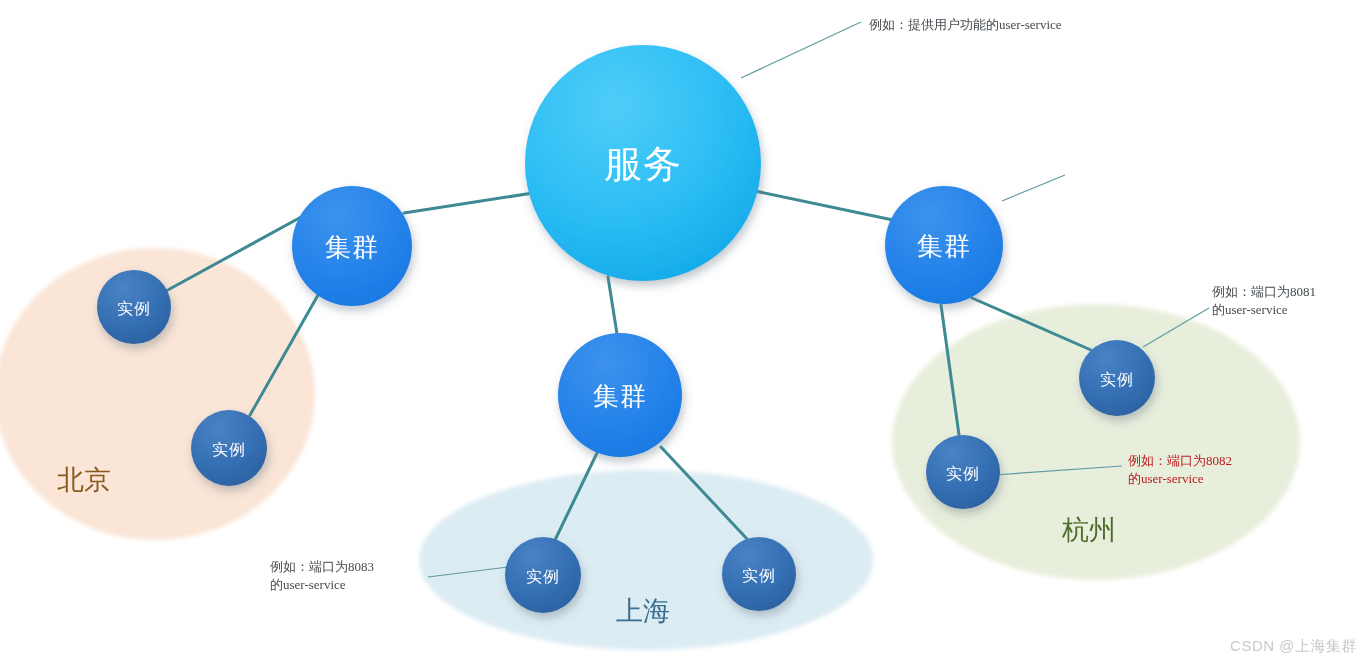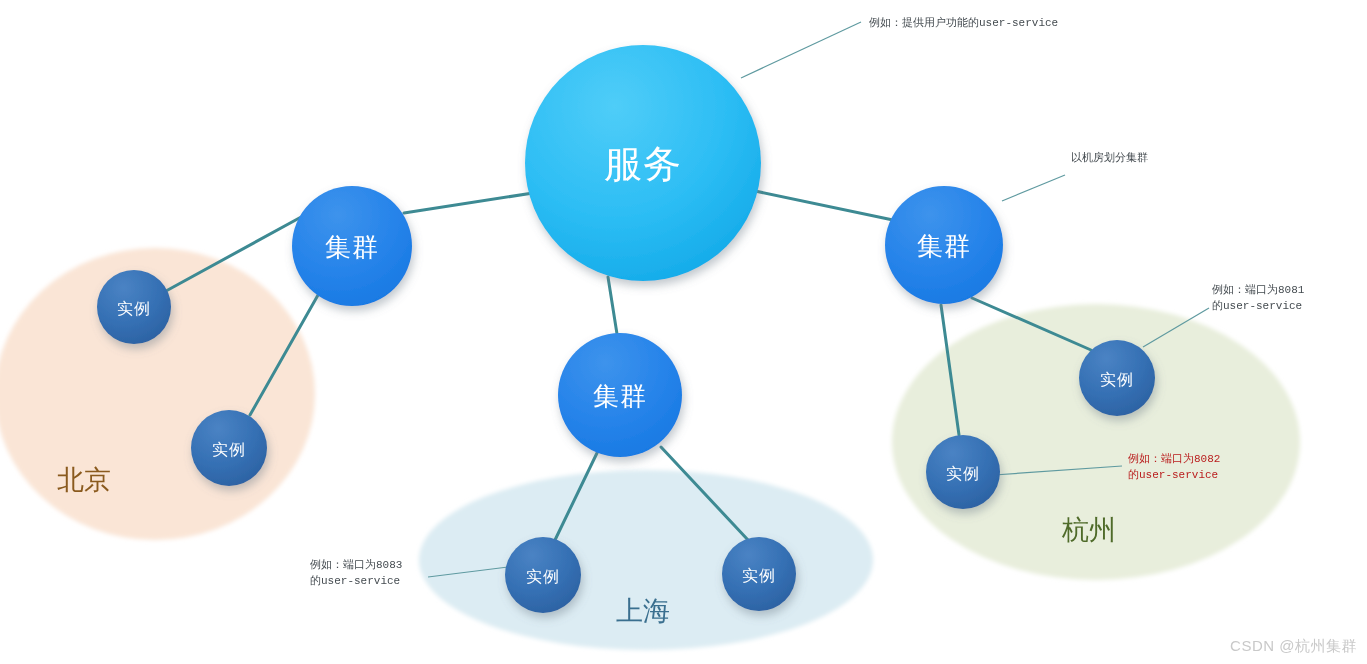--- a/index.html
+++ b/index.html
@@ -35,22 +35,22 @@
   .label-cluster { font-size: 26px; }
   .label-instance { font-size: 16px; }
   .region-label {
     font-family: "Liberation Sans", "DejaVu Sans", sans-serif;
     font-size: 27px;
     text-anchor: middle;
     dominant-baseline: central;
   }
   .annotation {
     position: absolute;
-    font-family: Liberation Mono, monospace;
-    font-size: 11px;
+    font-family: Liberation Serif, serif;
+    font-size: 13px;
     line-height: 1.42;
     color: #444b50;
     white-space: pre;
   }
   .watermark {
     position: absolute;
     right: 10px;
     bottom: 8px;
     font-family: "Liberation Sans", "DejaVu Sans", sans-serif;
     font-size: 15px;
@@ -155,21 +155,21 @@
       </g>
     <g id="region-labels-layer">
         <text x="84" y="480" class="region-label" fill="#8a5a1e">北京</text>
         <text x="643" y="611" class="region-label" fill="#3a6f8f">上海</text>
         <text x="1089" y="530" class="region-label" fill="#4f6b2a">杭州</text>
       </g>
   </svg>
 
   <div id="annotations-layer">
       <div class="annotation" style="left: 869px; top: 16px; color: rgb(68, 75, 80);"><div>例如：提供用户功能的user-service</div></div>
-      <div class="annotation" style="left: 1071px; top: 151px; color: rgb(68, 75, 80);"><div>以机房划分集群</div></div>
+      <div class="annotation" style="left: 1071px; top: 151px; color: rgb(68, 75, 80);"></div>
       <div class="annotation" style="left: 1212px; top: 283px; color: rgb(68, 75, 80);"><div>例如：端口为8081</div><div>的user-service</div></div>
       <div class="annotation" style="left: 1128px; top: 452px; color: #b91c1c;"><div>例如：端口为8082</div><div>的user-service</div></div>
-      <div class="annotation" style="left: 270px; top: 558px; color: rgb(68, 75, 80); margin-left: 40px;"><div>例如：端口为8083</div><div>的user-service</div></div>
+      <div class="annotation" style="left: 270px; top: 558px; color: rgb(68, 75, 80);"><div>例如：端口为8083</div><div>的user-service</div></div>
     </div>
 
-  <div class="watermark">CSDN @杭州集群</div>
+  <div class="watermark">CSDN @上海集群</div>
 
 </div>
 
 </body></html>

